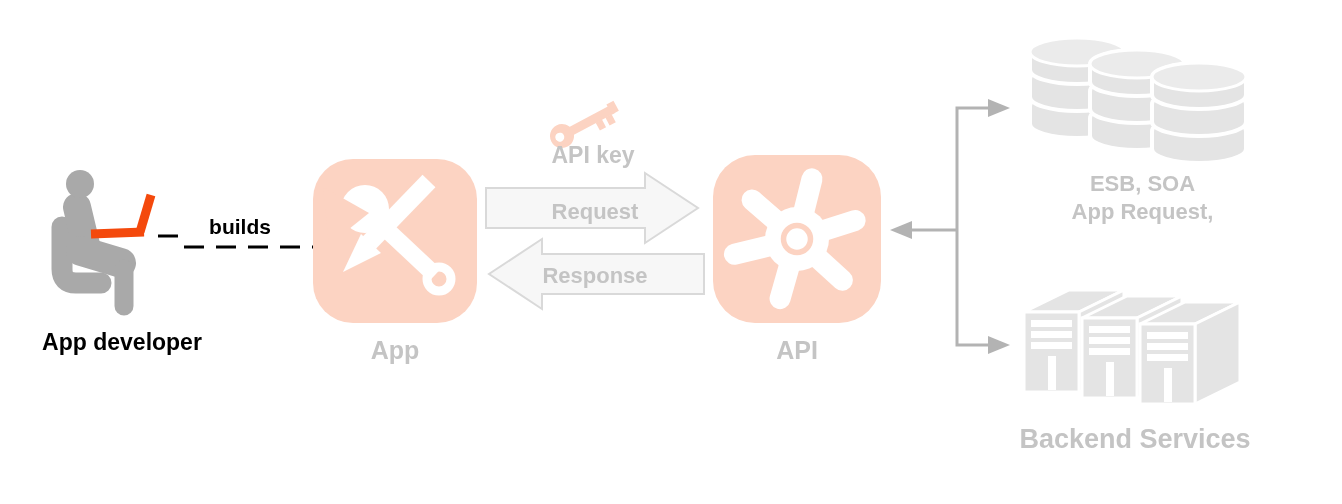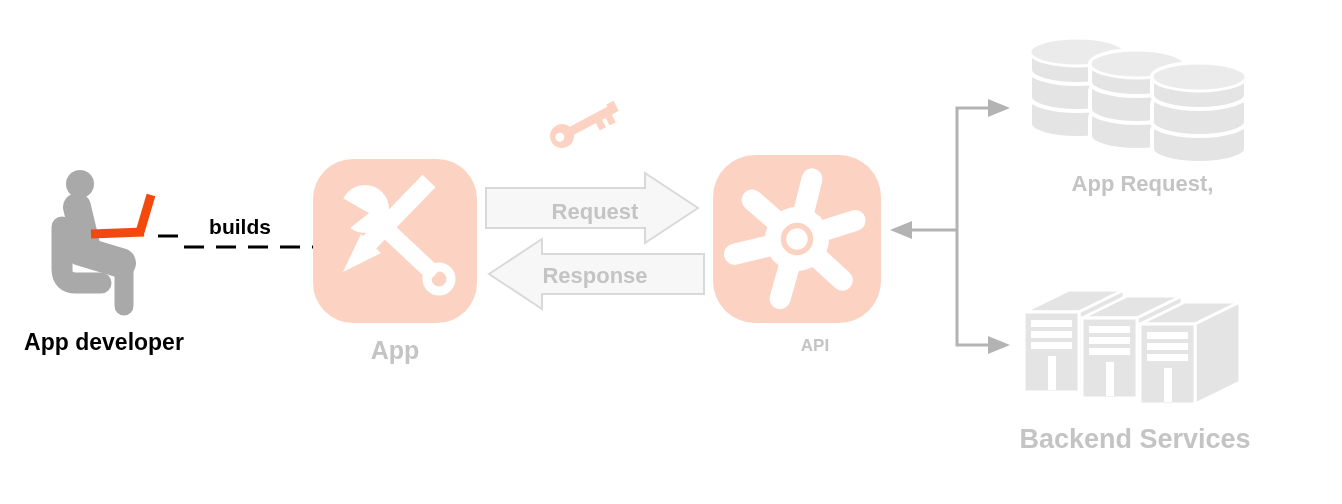--- a/index.html
+++ b/index.html
@@ -40,21 +40,21 @@
       <line x1="32" y1="42" x2="42" y2="84" stroke-width="28"></line>
       <line x1="36" y1="86" x2="76" y2="98" stroke-width="30"></line>
       <line x1="79" y1="104" x2="79" y2="141" stroke-width="19"></line>
     </g>
     <circle cx="35" cy="19" r="14" style="fill:var(--person-gray);"></circle>
     <g style="stroke:var(--accent-orange);fill:none;">
       <line x1="46" y1="69" x2="99" y2="67" stroke-width="9"></line>
       <line x1="95" y1="67" x2="106" y2="30" stroke-width="9"></line>
     </g>
   </svg>
-  <div class="abs lbl lbl-dark" style="left:4px;top:329px;width:200px;font-size:23px;">App developer</div>
+  <div class="abs lbl lbl-dark" style="left:22px;top:329px;width:200px;font-size:23px;">App developer</div>
 
   <div class="abs lbl lbl-dark" style="left:185px;top:215px;width:110px;font-size:21px;">builds</div>
   <svg class="abs" style="left:148px;top:228px;" width="175" height="28" viewBox="0 0 175 28">
     <line x1="10" y1="8" x2="30" y2="8" stroke="#000" stroke-width="3"></line>
     <line x1="36" y1="19" x2="170" y2="19" stroke="#000" stroke-width="3" stroke-dasharray="20 12"></line>
   </svg>
 
   <div class="abs icon-card" style="left:313px;top:159px;width:164px;height:164px;">
     <svg width="164" height="164" viewBox="0 0 164 164">
 
@@ -72,20 +72,21 @@
   <svg class="abs" style="left:548px;top:96px;" width="80" height="55" viewBox="0 0 80 55">
     <g transform="rotate(-28 14 40)" style="fill:var(--icon-salmon);">
       <rect x="22" y="35.5" width="50" height="9"></rect>
       <rect x="68" y="33" width="8" height="11.5"></rect>
       <rect x="50" y="44" width="7" height="9"></rect>
       <rect x="61" y="44" width="7" height="9"></rect>
       <circle cx="14" cy="40" r="12"></circle>
       <circle cx="11.5" cy="40" r="4.5" fill="#fff"></circle>
     </g>
   </svg>
+  <div class="abs lbl lbl-gray" style="left:538px;top:142px;width:110px;font-size:23px;">API key</div>
 
   <svg class="abs" style="left:485px;top:171px;" width="215" height="74" viewBox="0 0 215 74">
     <polygon points="1,17 160,17 160,2 213,37 160,72 160,57 1,57" style="fill:var(--arrow-fill);stroke:var(--arrow-border);" stroke-width="2"></polygon>
   </svg>
   <div class="abs lbl lbl-gray" style="left:515px;top:199px;width:160px;font-size:22px;">Request</div>
 
   <svg class="abs" style="left:487px;top:237px;" width="218" height="74" viewBox="0 0 218 74">
     <polygon points="55,2 2,37 55,72 55,57 217,57 217,17 55,17" style="fill:var(--arrow-fill);stroke:var(--arrow-border);" stroke-width="2"></polygon>
   </svg>
   <div class="abs lbl lbl-gray" style="left:515px;top:263px;width:160px;font-size:22px;">Response</div>
@@ -97,21 +98,21 @@
         <line x1="84" y1="84" x2="31" y2="57"></line>
         <line x1="84" y1="84" x2="27" y2="114"></line>
         <line x1="84" y1="84" x2="82" y2="146"></line>
         <line x1="84" y1="84" x2="138" y2="113"></line>
         <line x1="84" y1="84" x2="136" y2="52"></line>
       </g>
       <circle cx="84" cy="84" r="32" fill="#fff"></circle>
       <circle cx="84" cy="84" r="13.5" fill="none" style="stroke:var(--icon-salmon);" stroke-width="5.5"></circle>
     </svg>
   </div>
-  <div class="abs lbl lbl-gray" style="left:731px;top:336px;width:168px;font-size:17px;">API</div>
+  <div class="abs lbl lbl-gray" style="left:713px;top:336px;width:168px;font-size:25px;">API</div>
 
   <svg class="abs" style="left:885px;top:95px;" width="130" height="265" viewBox="0 0 130 265">
     <g style="stroke:var(--connector-gray);" fill="none" stroke-width="3">
       <path d="M 103,13 H 72 V 250 H 103"></path>
       <path d="M 72,135 H 27"></path>
     </g>
     <g style="fill:var(--connector-gray);">
       <polygon points="103,4 125,13 103,22"></polygon>
       <polygon points="103,241 125,250 103,259"></polygon>
       <polygon points="27,126 5,135 27,144"></polygon>
@@ -131,20 +132,21 @@
       <path d="M 70,34 a 47,14 0 0 1 94,0 l 0,18 a 47,14 0 0 1 -94,0 z"></path>
       <ellipse cx="117" cy="34" rx="47" ry="14" style="fill:var(--shape-gray-top);" stroke-width="3"></ellipse>
 
       <path d="M 132,101 a 47,14 0 0 1 94,0 l 0,18 a 47,14 0 0 1 -94,0 z"></path>
       <path d="M 132,74 a 47,14 0 0 1 94,0 l 0,18 a 47,14 0 0 1 -94,0 z"></path>
       <path d="M 132,47 a 47,14 0 0 1 94,0 l 0,18 a 47,14 0 0 1 -94,0 z"></path>
       <ellipse cx="179" cy="47" rx="47" ry="14" style="fill:var(--shape-gray-top);" stroke-width="3"></ellipse>
     </g>
   </svg>
   <div class="abs lbl lbl-gray multiline" style="left:1030px;top:170px;width:225px;font-size:22px;line-height:28px;">
+    <div>ESB, SOA</div>
     <div>App Request,</div>
   </div>
 
   <svg class="abs" style="left:1018px;top:278px;" width="245" height="130" viewBox="0 0 245 130">
 
     <g style="fill:var(--shape-gray);" stroke="#fff" stroke-width="3">
       <polygon points="6,34 51,12 106,12 61,34"></polygon>
       <polygon points="61,34 106,12 106,92 61,114"></polygon>
       <rect x="6" y="34" width="55" height="80"></rect>
     </g>

